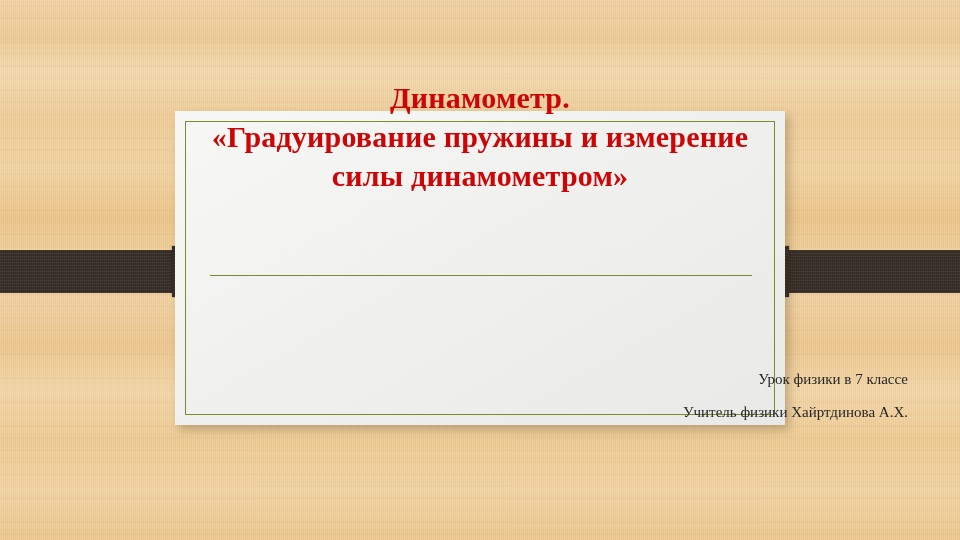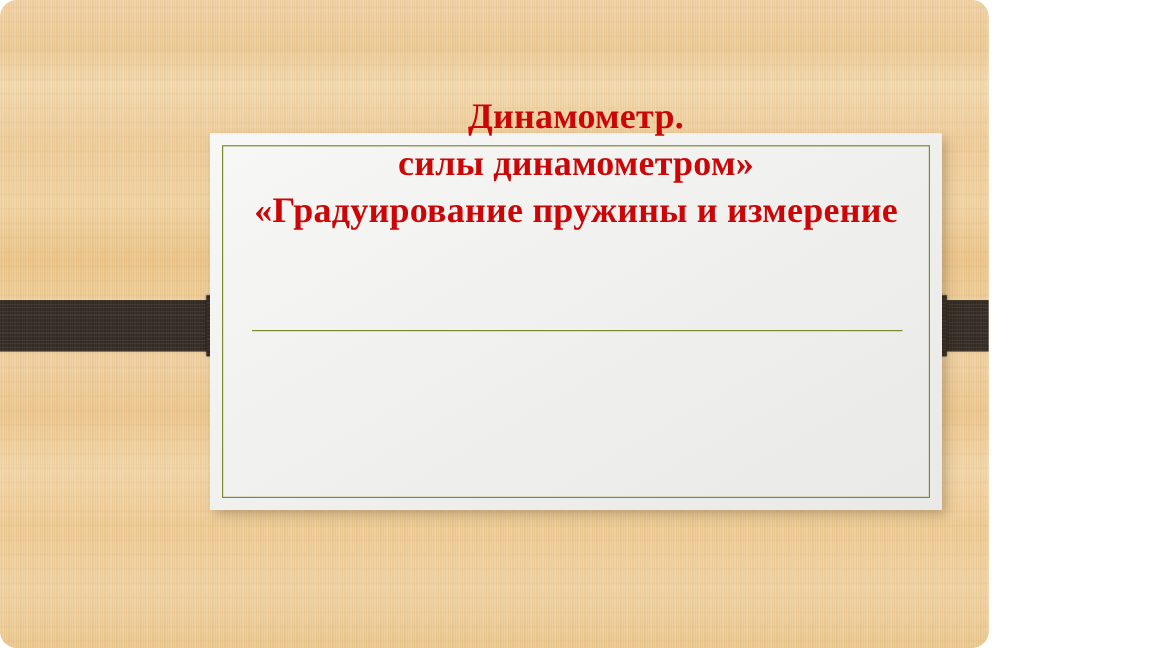--- a/index.html
+++ b/index.html
@@ -4,21 +4,21 @@
 <title>Динамометр — Лабораторная работа №6</title>
 <style>
   html, body {
     margin: 0;
     padding: 0;
     background: #ffffff;
   }
 
   #slide {
     position: relative;
-    width: 824px;
+    width: 960px;
     height: 540px;
     overflow: hidden;
     font-family: "Liberation Serif", "DejaVu Serif", serif;
     
     background-color: #edc68c;
     background-image:
       
       repeating-linear-gradient(90deg,
         rgba(255,255,255,0.055) 0px,
         rgba(255,255,255,0.055) 1px,
@@ -39,21 +39,20 @@
         #eecd99 120px,
         #f1d4a2 170px,
         #ebc58a 215px,
         #eecd97 250px,
         #efd0a0 300px,
         #ecc78e 345px,
         #f2d6a8 390px,
         #eecb93 440px,
         #f0d3a2 490px,
         #ecc88f 540px);
-    border-radius: 14px;
   }
 
   
   .band {
     position: absolute;
     top: 250px;
     height: 43px;
     background-color: #3b332a;
     background-image:
       repeating-linear-gradient(180deg,
@@ -158,18 +157,22 @@
   <div class="band-cap right"></div>
 
   <div id="card">
     <div id="card-keyline"></div>
   </div>
 
   <div id="divider"></div>
 
   <div id="title">
     <span class="tline">Динамометр.</span>
+    <span class="tline">«Градуирование пружины и измерение</span>
     <span class="tline">силы динамометром»</span>
-    <span class="tline">«Градуирование пружины и измерение</span>
   </div>
 
+  <div id="subtitle">
+    <span class="sline">Урок физики в 7 классе</span>
+    <span class="sline">Учитель физики Хайртдинова А.Х.</span>
+  </div>
 
 </div>
 
 </body></html>

